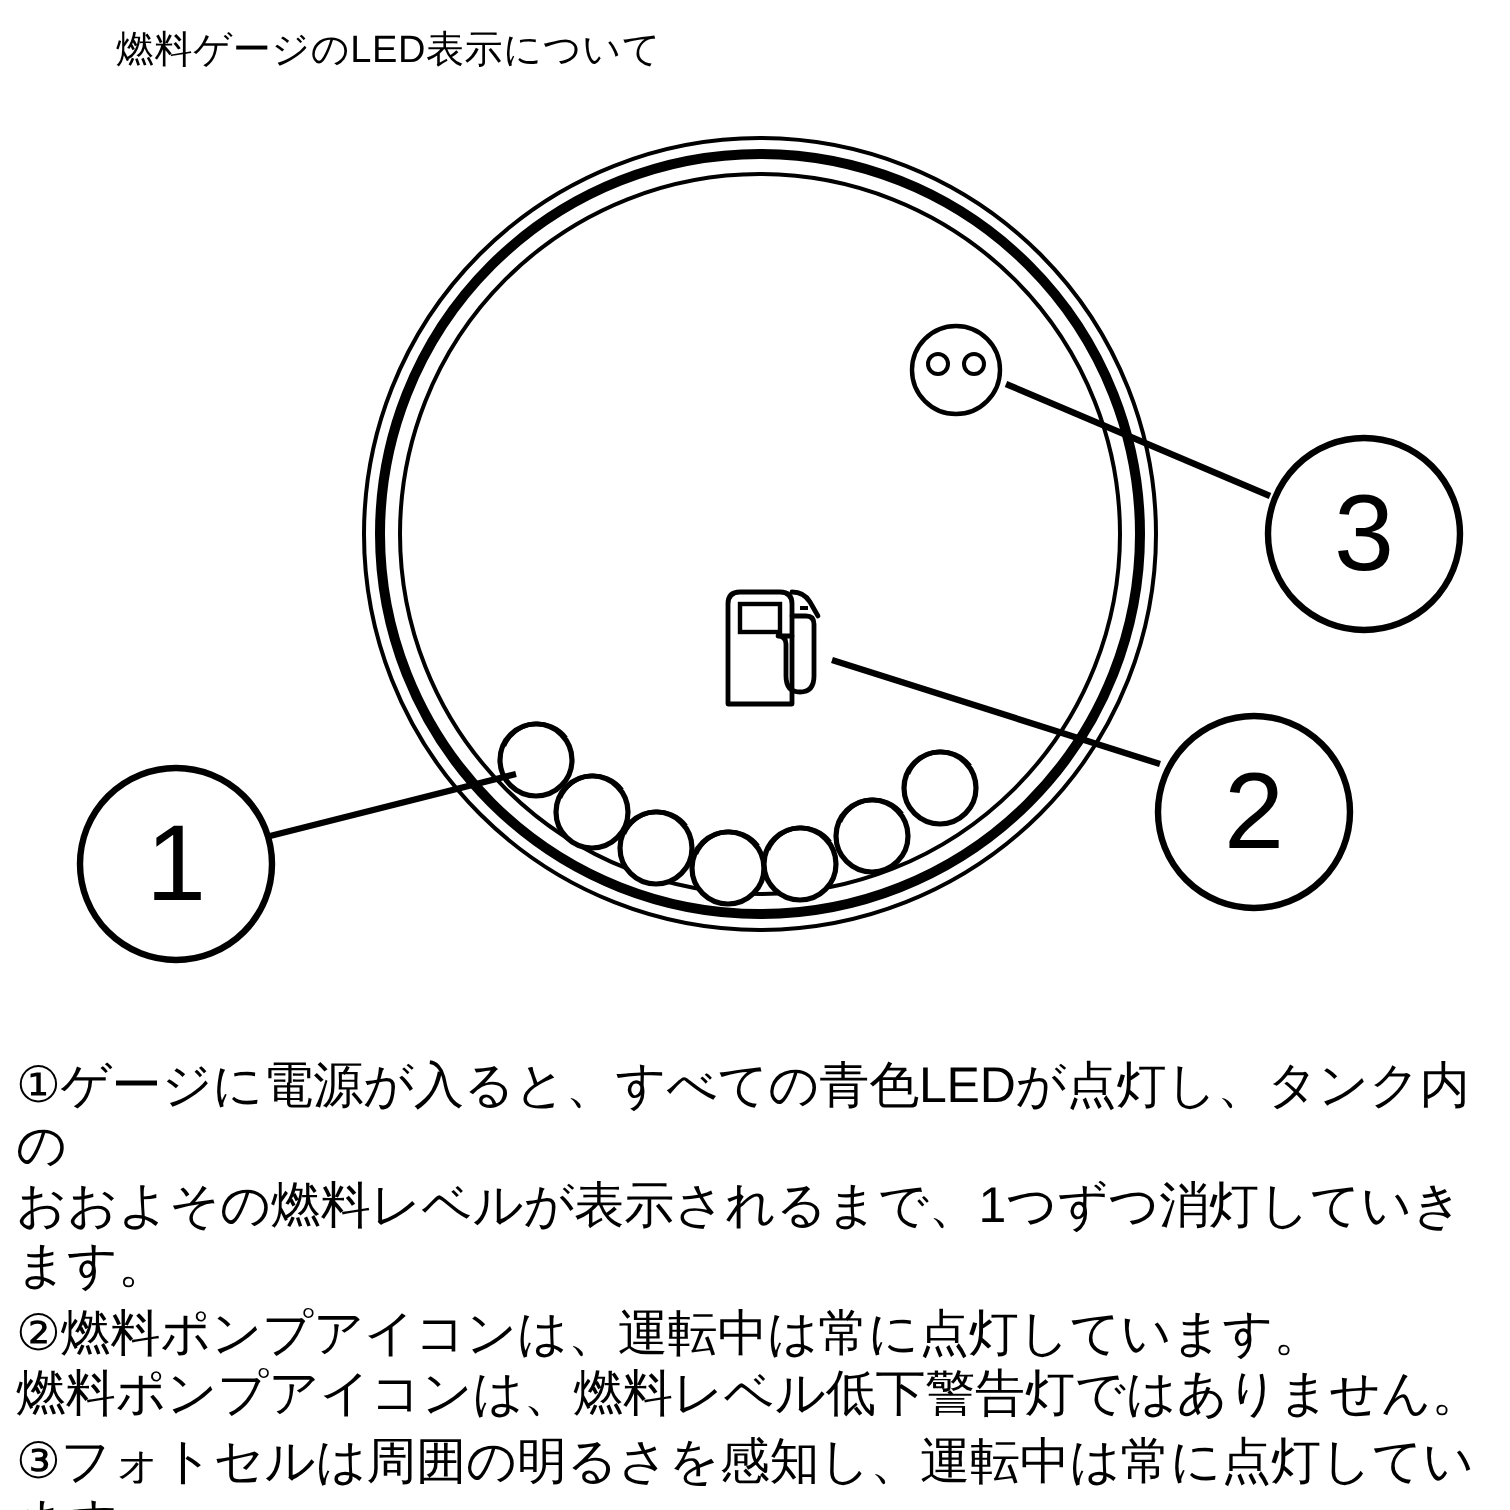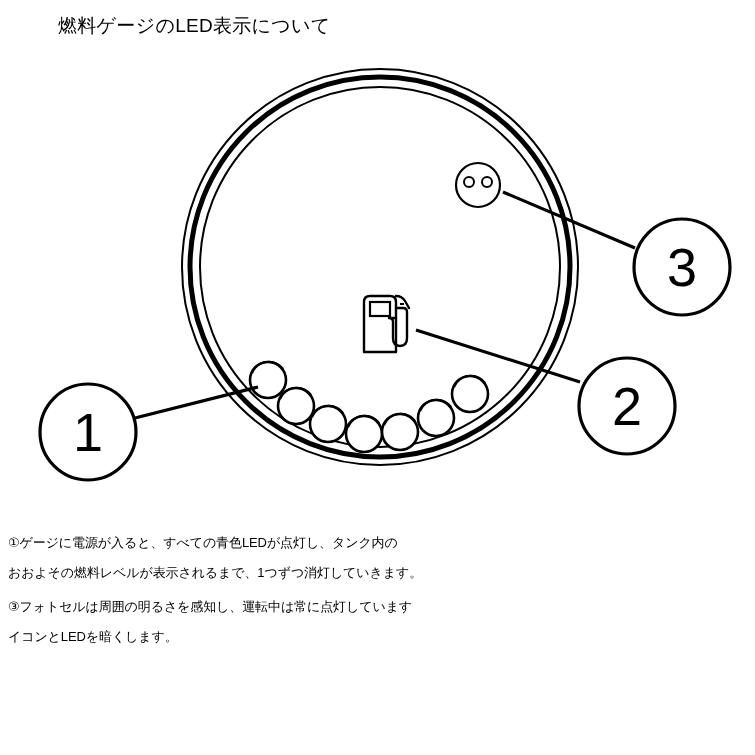--- a/index.html
+++ b/index.html
@@ -39,21 +39,21 @@
     width: 755px;
     height: 462px;
   }
   .body-text {
     position: absolute;
     left: 8px;
     top: 528px;
     width: 747px;
   }
   .para {
-    font-size: 13px;
+    font-size: 25px;
     line-height: 30px;
     letter-spacing: -0.1px;
     margin: 0 0 4px 0;
     white-space: pre-wrap;
   }
   .para:last-child { margin-bottom: 0; }
 </style>
 </head>
 <body>
 
@@ -134,17 +134,19 @@
         <circle cx="682" cy="221" r="48" fill="#ffffff" stroke="#000000" stroke-width="3.2"></circle>
         <text x="682" y="221" text-anchor="middle" dominant-baseline="central" font-family="Liberation Sans, sans-serif" font-size="54" fill="#000000">3</text>
       </g>
 
     </svg>
   </div>
 
   <div class="body-text">
     <p class="para">①ゲージに電源が入ると、すべての青色LEDが点灯し、タンク内の
 おおよその燃料レベルが表示されるまで、1つずつ消灯していきます。</p>
+    <p class="para">②燃料ポンプアイコンは、運転中は常に点灯しています。
+燃料ポンプアイコンは、燃料レベル低下警告灯ではありません。</p>
     <p class="para">③フォトセルは周囲の明るさを感知し、運転中は常に点灯しています
 イコンとLEDを暗くします。</p>
   </div>
 
 </div>
 
 </body></html>

